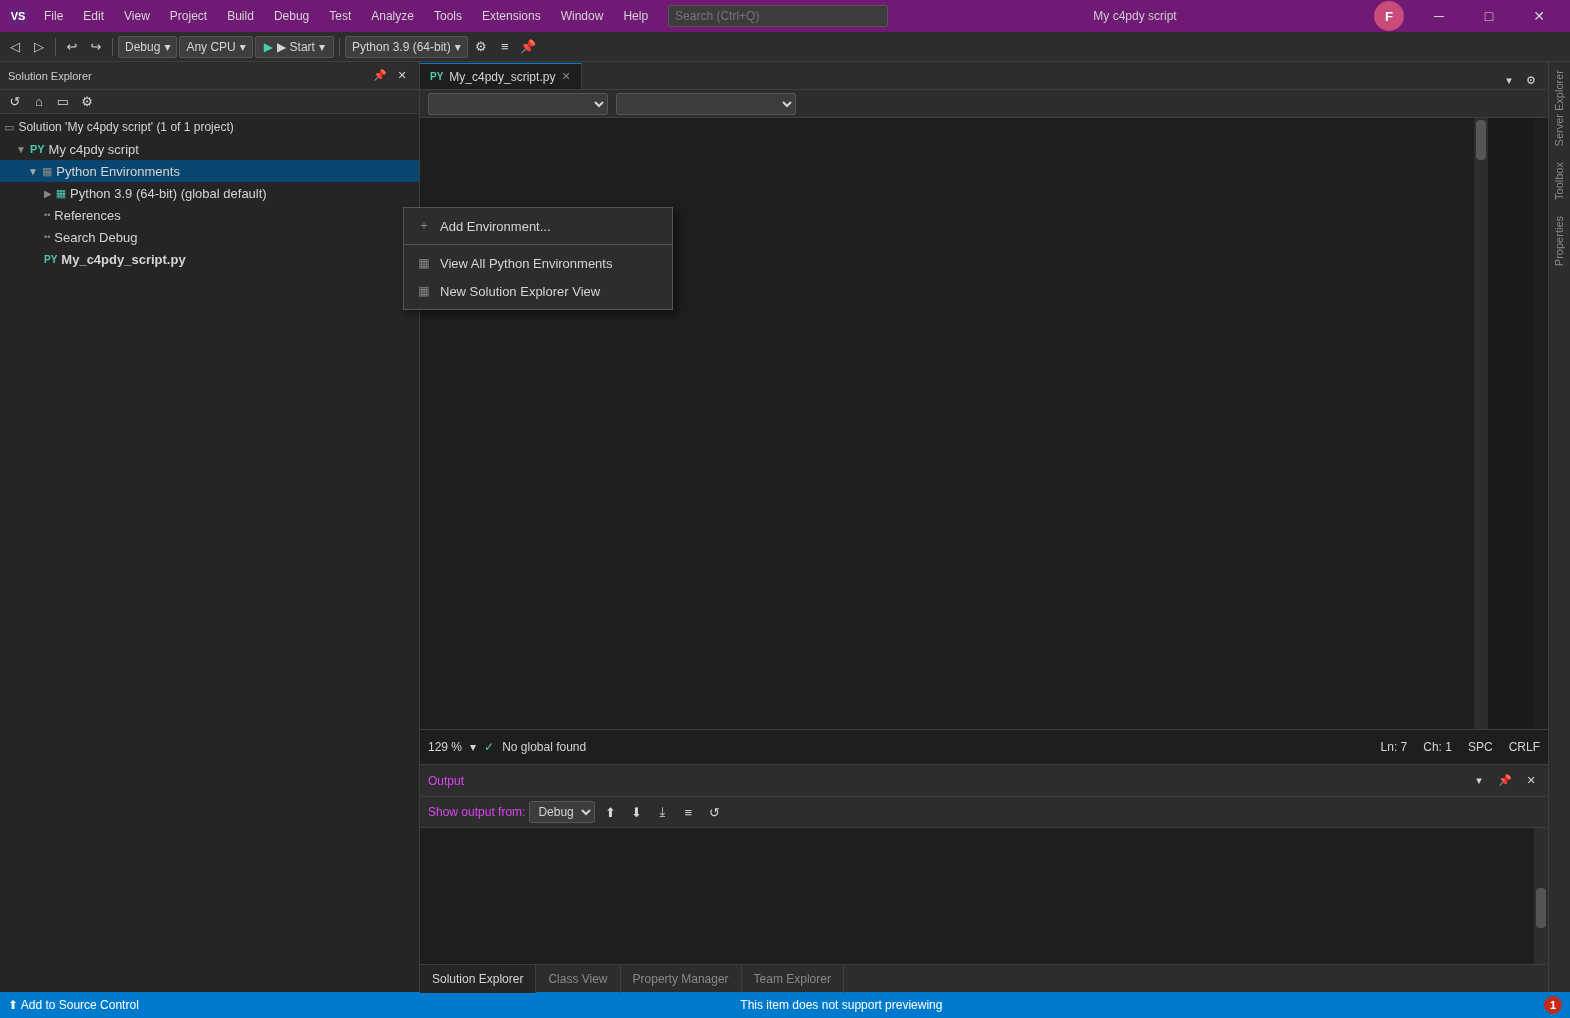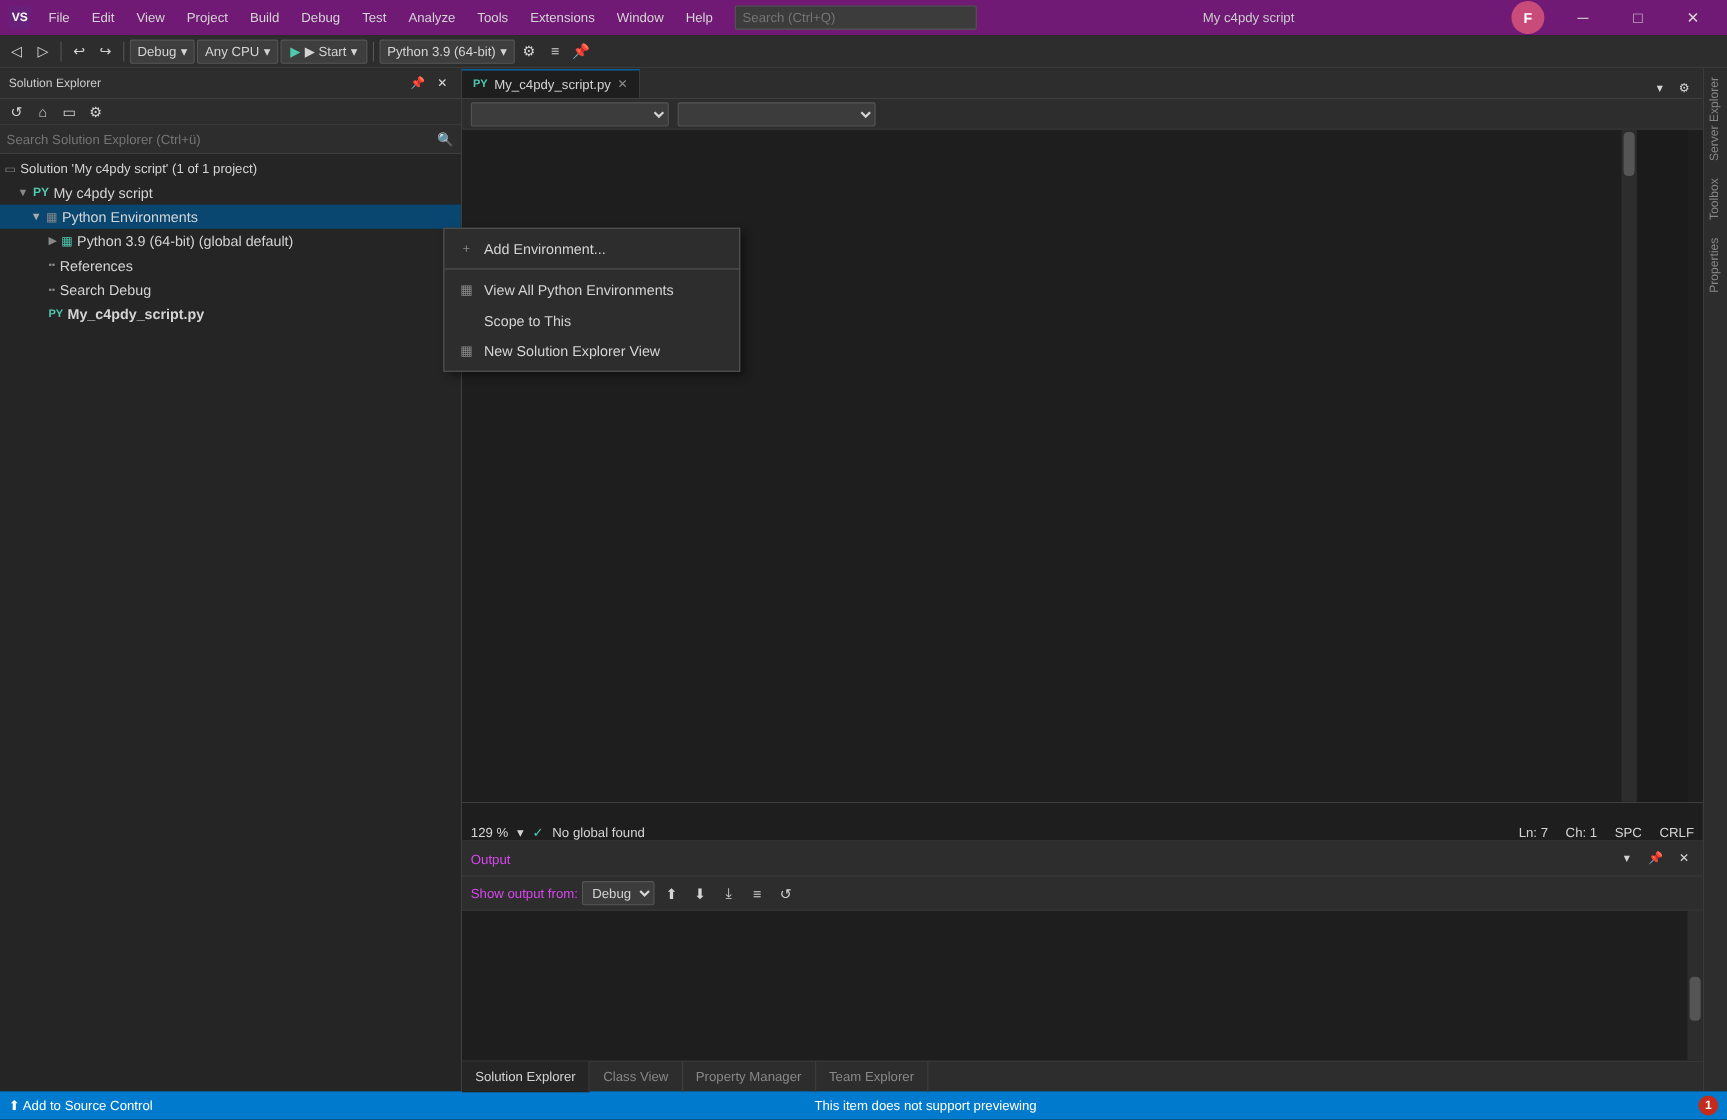--- a/index.html
+++ b/index.html
@@ -328,21 +328,21 @@
       border-radius: 4px;
       margin: 2px auto;
     }
 
     
     .zoom-bar {
       height: 35px;
       background: #1e1e1e;
       border-top: 1px solid #3e3e3e;
       display: flex;
-      align-items: flex-end;
+      align-items: center;
       padding: 0 8px;
       gap: 8px;
       font-size: 12px;
       color: #d4d4d4;
     }
     .zoom-bar .right { margin-left: auto; display: flex; gap: 16px; }
 
     
     .bottom-tabs-footer {
       height: 28px;
@@ -441,24 +441,20 @@
       <span class="panel-title">Solution Explorer</span>
       <div class="panel-btn">📌</div>
       <div class="panel-btn">✕</div>
     </div>
     <div class="se-toolbar">
       <div class="toolbar-btn">↺</div>
       <div class="toolbar-btn">⌂</div>
       <div class="toolbar-btn">▭</div>
       <div class="toolbar-btn">⚙</div>
     </div>
-    <div class="se-search">
-      <input style="flex: 1 1 0%; background: transparent; border: none; color: rgb(136, 136, 136); font-size: 12px; outline: none;" placeholder="Search Solution Explorer (Ctrl+ü)">
-      <span style="color:#888;font-size:12px;">🔍</span>
-    </div>
     <div class="tree-area">
 
       <div class="tree-item" style="padding-left:4px;">
         <span style="color:#888;font-size:11px;">▭</span>
         <span style="font-size:12px;">Solution 'My c4pdy script' (1 of 1 project)</span>
       </div>
 
       <div class="tree-item" style="padding-left:16px;">
         <span style="color:#888;font-size:10px;">▼</span>
         <span style="color:#4ec9b0;font-size:11px;font-weight:bold;">PY</span>
@@ -496,24 +492,20 @@
 
   <div class="context-menu">
     <div class="ctx-item">
       <div class="ctx-icon">+</div>
       <span>Add Environment...</span>
     </div>
     <div class="ctx-separator"></div>
     <div class="ctx-item">
       <div class="ctx-icon">▦</div>
       <span>View All Python Environments</span>
-    </div>
-    <div class="ctx-item">
-      <div class="ctx-icon"></div>
-      <span>Scope to This</span>
     </div>
     <div class="ctx-item">
       <div class="ctx-icon">▦</div>
       <span>New Solution Explorer View</span>
     </div>
   </div>
 
   <div style="flex:1; display:flex; flex-direction:column;">
 
     <div class="tab-bar">

